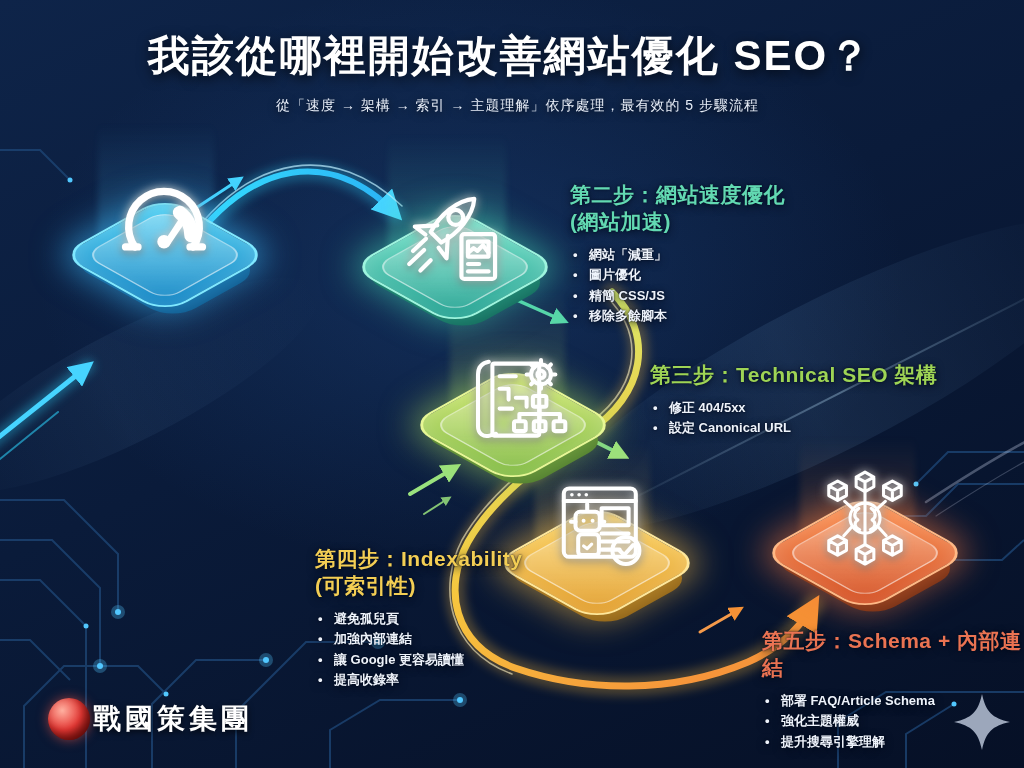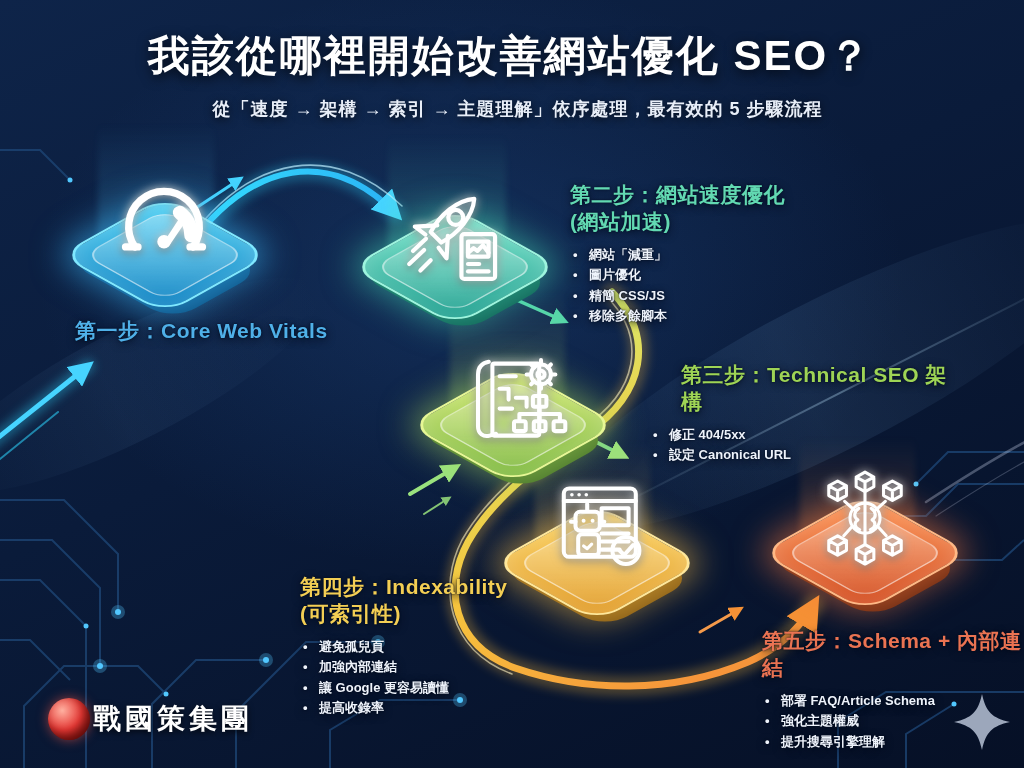--- a/index.html
+++ b/index.html
@@ -14,21 +14,21 @@
   
   .streak{position:absolute;background:linear-gradient(90deg,rgba(140,200,255,0) 0%,rgba(140,200,255,.10) 45%,rgba(140,200,255,0) 100%);transform:rotate(-27deg);border-radius:50%;}
   .streak.a{left:520px;top:300px;width:620px;height:150px;}
   .streak.b{left:-80px;top:330px;width:420px;height:110px;opacity:.6;}
   .streakline{position:absolute;height:2px;background:linear-gradient(90deg,rgba(170,220,255,0),rgba(190,230,255,.35),rgba(170,220,255,0));transform:rotate(-27deg);}
   .streakline.a{left:560px;top:392px;width:560px;}
   
   .title{position:absolute;top:28px;left:0;right:4px;text-align:center;color:#ffffff;
     font-size:42px;font-weight:800;letter-spacing:2px;text-shadow:0 3px 12px rgba(0,0,0,.75);}
   .subtitle{position:absolute;top:97px;left:0;right:0;text-align:center;color:#e8eef8;
-    font-size:18px;font-weight:700;letter-spacing:1px;text-shadow:0 2px 8px rgba(0,0,0,.7);padding-left:11px;}
+    font-size:14px;font-weight:400;letter-spacing:1px;text-shadow:0 2px 8px rgba(0,0,0,.7);padding-left:11px;}
   
   .beam{position:absolute;filter:blur(3px);border-radius:10px;}
   .beam.b1{left:98px;top:100px;width:116px;height:160px;background:linear-gradient(to top,rgba(80,200,255,.26),rgba(80,200,255,0) 85%);}
   .beam.b2{left:388px;top:112px;width:118px;height:152px;background:linear-gradient(to top,rgba(90,230,200,.24),rgba(90,230,200,0) 85%);}
   .beam.b3{left:450px;top:268px;width:115px;height:147px;background:linear-gradient(to top,rgba(190,235,115,.22),rgba(190,235,115,0) 85%);}
   .beam.b4{left:535px;top:420px;width:115px;height:142px;background:linear-gradient(to top,rgba(252,212,105,.25),rgba(252,212,105,0) 85%);}
   .beam.b5{left:800px;top:416px;width:115px;height:140px;background:linear-gradient(to top,rgba(252,152,82,.25),rgba(252,152,82,0) 85%);}
   
   .tile{position:absolute;width:150px;height:150px;}
   .tile .side,.tile .face{position:absolute;inset:0;border-radius:32px;transform:scaleY(.56) rotate(45deg);}
@@ -41,28 +41,28 @@
   .t1{--c1:#59d6f7;--c2:#0d7fc0;--rim:#7fe8ff;--glow:rgba(60,190,255,.55);--side:#0a4b7c;}
   .t2{--c1:#7fe8cf;--c2:#1c9d8d;--rim:#9df5de;--glow:rgba(70,220,180,.5);--side:#0e5a50;}
   .t3{--c1:#d8ec7a;--c2:#7cb840;--rim:#e6f795;--glow:rgba(172,222,92,.5);--side:#44702a;}
   .t4{--c1:#ffd96a;--c2:#e09a28;--rim:#ffe79a;--glow:rgba(250,190,70,.55);--side:#7c5412;}
   .t5{--c1:#ff9a5c;--c2:#d14a1e;--rim:#ffb885;--glow:rgba(250,120,60,.55);--side:#5e2410;}
   .step-icon{position:absolute;filter:drop-shadow(0 0 5px rgba(255,255,255,.85)) drop-shadow(0 2px 3px rgba(0,0,0,.45));}
   .step-icon svg{display:block;}
   
   .step-text{position:absolute;text-shadow:0 2px 8px rgba(3,10,25,.9),0 0 2px rgba(3,10,25,.9);}
   .step-head{font-size:21px;font-weight:800;line-height:1.28;letter-spacing:.5px;}
-  .h1{color:#4fb0e8;} .h2{color:#62d9b2;} .h3{color:#9ed455;margin-left:31px;} .h4{color:#f3ce54;} .h5{color:#ea7352;}
+  .h1{color:#4fb0e8;} .h2{color:#62d9b2;} .h3{color:#9ed455;} .h4{color:#f3ce54;} .h5{color:#ea7352;}
   .bullets{margin:9px 0 0;padding:0;list-style:none;color:#eef3fb;font-size:13px;line-height:1.58;font-weight:600;}
   .bullets li{position:relative;padding-left:19px;}
   .bullets li::before{content:"•";position:absolute;left:3px;top:0;}
   .st1{left:75px;top:318px;width:300px;}
   .st2{left:570px;top:182px;width:250px;}
   .st3{left:650px;top:362px;width:300px;}
-  .st4{left:300px;top:546px;width:290px;margin-top:28px;}
+  .st4{left:315px;top:546px;width:290px;}
   .st5{left:762px;top:628px;width:260px;}
   
   .logo{position:absolute;left:48px;top:698px;display:flex;align-items:center;gap:3px;}
   .logo-mark{width:42px;height:42px;border-radius:50%;
     background:radial-gradient(circle at 34% 30%,#ffb0a0,#e53935 48%,#7e120d 92%);
     box-shadow:0 0 12px rgba(255,90,70,.55), inset -4px -5px 10px rgba(60,0,0,.6);}
   .logo-name{font-family:"DejaVu Serif","Liberation Serif",serif;font-weight:700;font-size:28px;
     color:#ffffff;letter-spacing:4px;text-shadow:0 2px 6px rgba(0,0,0,.8);}
   .sparkle{position:absolute;left:952px;top:692px;opacity:.92;}
 </style>
@@ -279,21 +279,21 @@
           </g>
       </g>
     </svg>
   </div>
 
   <div class="title">我該從哪裡開始改善網站優化 SEO？</div>
   <div class="subtitle">從「速度 → 架構 → 索引 → 主題理解」依序處理，最有效的 5 步驟流程</div>
 
   <div class="step-text st1">
     <div class="step-head h1">
-      <span>第一步：Core Web Vitals</span><br>
+      <br>
     </div>
   </div>
 
   <div class="step-text st2">
     <div class="step-head h2">
       <span>第二步：網站速度優化</span><br>
       <span>(網站加速)</span>
     </div>
     <ul class="bullets">
       <li>網站「減重」</li>

